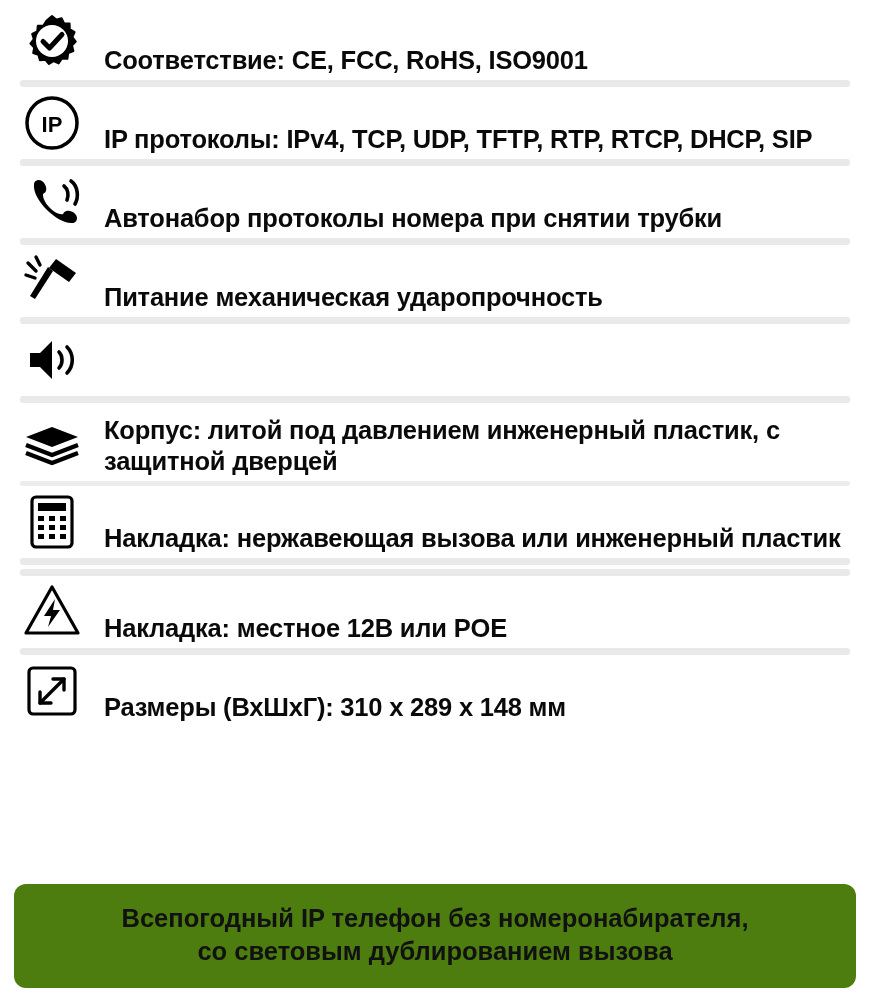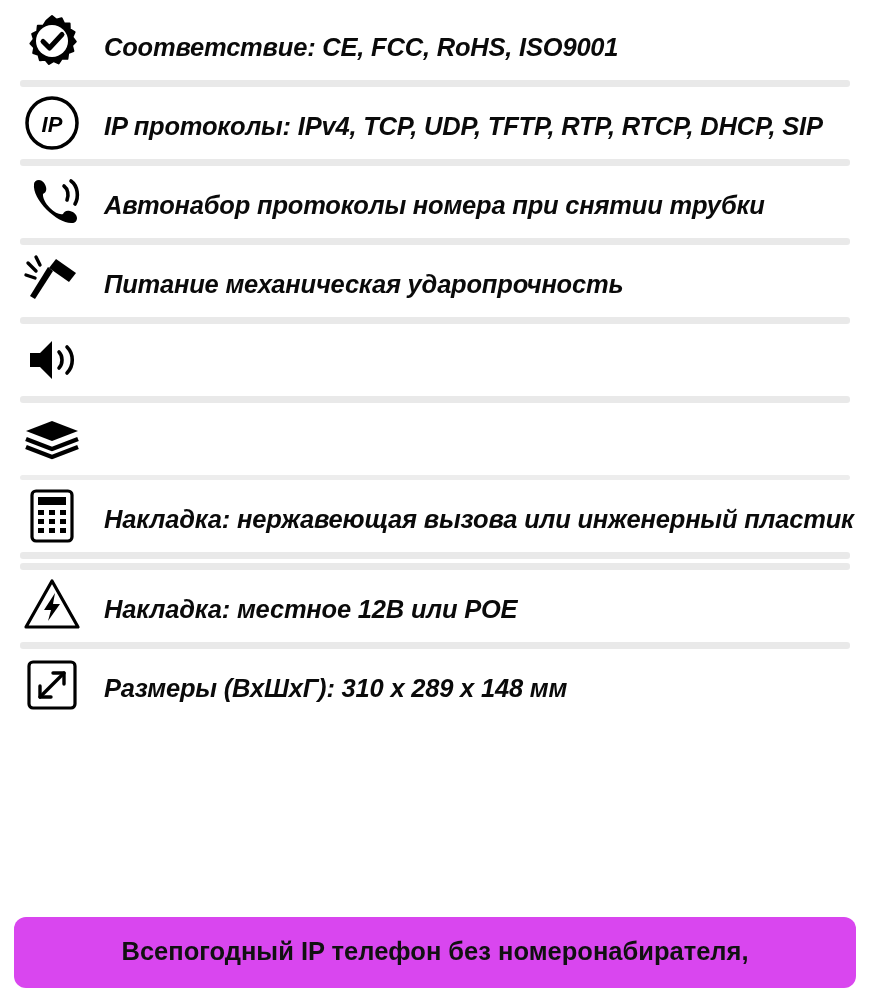--- a/index.html
+++ b/index.html
@@ -20,25 +20,24 @@
     height: 1000px;
     box-sizing: border-box;
     padding: 10px 14px 0 14px;
   }
   .spec-list {
     display: flex;
     flex-direction: column;
   }
   .spec-row {
     display: flex;
-    align-items: center;
+    align-items: flex-end;
     gap: 14px;
     padding: 2px 0 2px 0;
     min-height: 56px;
-    font-style: italic;
   }
   .icon-cell {
     flex: 0 0 76px;
     width: 76px;
     height: 64px;
     display: flex;
     align-items: center;
     justify-content: center;
   }
   .icon-cell svg {
@@ -61,21 +60,21 @@
   }
   .divider.thin {
     height: 5px;
     background: #ededed;
   }
   .footer-banner {
     position: absolute;
     left: 14px;
     right: 14px;
     bottom: 12px;
-    background: #d946ef;
+    background: #4d7c0f;
     border-radius: 12px;
     padding: 18px 20px 20px 20px;
     text-align: center;
     box-sizing: border-box;
   }
   .footer-banner .line {
     font-size: 25.5px;
     font-weight: bold;
     line-height: 1.3;
     color: #111111;
@@ -151,20 +150,21 @@
     <div class="divider"></div>
 
     <div class="spec-row">
       <div class="icon-cell">
         <svg width="64" height="64" viewBox="0 0 64 64">
           <path d="M32 14 L58 24 L32 34 L6 24 Z" fill="#000"></path>
           <path d="M6 32 L32 42 L58 32" fill="none" stroke="#000" stroke-width="4.5" stroke-linejoin="round"></path>
           <path d="M6 40 L32 50 L58 40" fill="none" stroke="#000" stroke-width="4.5" stroke-linejoin="round"></path>
         </svg>
       </div>
+      <div class="spec-text">Корпус: литой под давлением инженерный пластик, с защитной дверцей</div>
     </div>
     <div class="divider thin"></div>
 
     <div class="spec-row">
       <div class="icon-cell">
         <svg width="64" height="64" viewBox="0 0 64 64">
           <rect x="12" y="7" width="40" height="50" rx="4" fill="none" stroke="#000" stroke-width="3.2"></rect>
           <rect x="18" y="13" width="28" height="8" fill="#000"></rect>
           <g fill="#000">
             <rect x="18" y="26" width="6" height="5"></rect>
@@ -205,15 +205,16 @@
           <path d="M31 44 L20 44 L20 33" fill="none" stroke="#000" stroke-width="3.4" stroke-linecap="round" stroke-linejoin="round"></path>
         </svg>
       </div>
       <div class="spec-text">Размеры (ВхШхГ): 310 x 289 x 148 мм</div>
     </div>
 
   </div>
 
   <div class="footer-banner">
     <div class="line">Всепогодный IP телефон без номеронабирателя,</div>
+    <div class="line">со световым дублированием вызова</div>
   </div>
 
 </div>
 
 </body></html>

